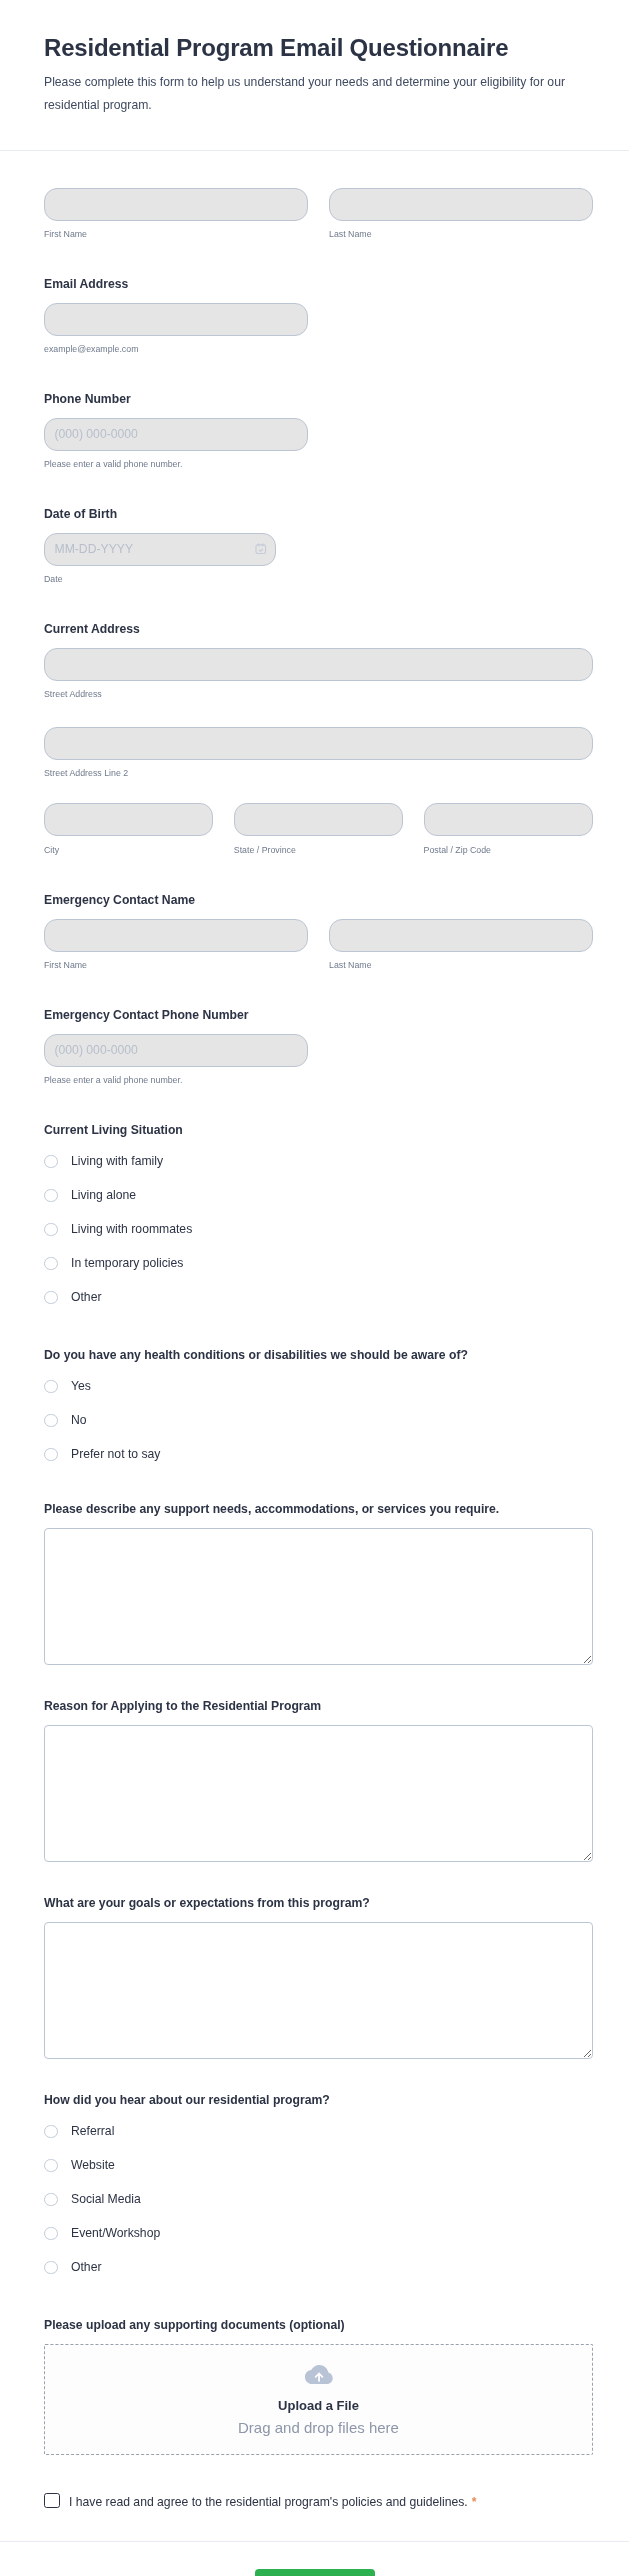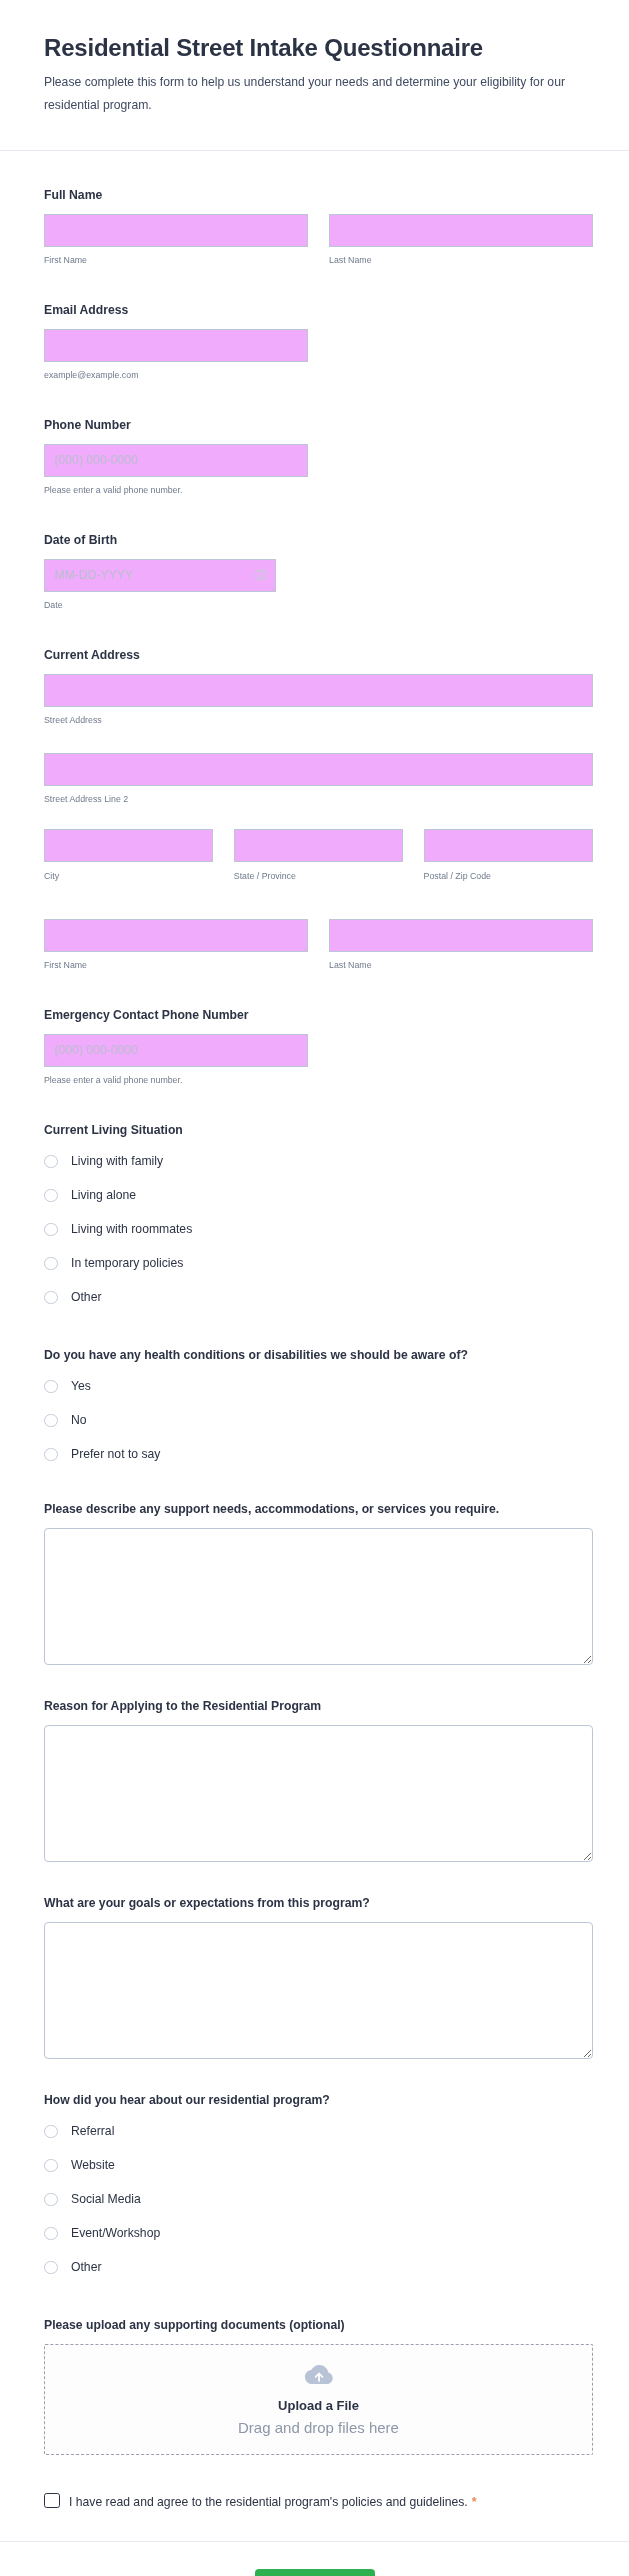--- a/index.html
+++ b/index.html
@@ -13,22 +13,22 @@
   hr.divider { border:none; border-top:0.7px solid #e7eaf0; margin:33px 0 0; width:100%; }
   hr.divider.bottom { margin-top:29px; }
 
   .field { margin-top:37px; }
   .field.mt50 { margin-top:34px; }
   .label { font-size:12.2px; line-height:15px; font-weight:600; color:#2c3345; margin:0 0 11px; }
 
   .row-two { display:grid; grid-template-columns:1fr 1fr; column-gap:21px; }
   .row-three { display:grid; grid-template-columns:1fr 1fr 1fr; column-gap:20.3px; }
 
-  .input { width:100%; height:33px; border:0.7px solid #bcc5d3; border-radius:0; padding:0 9.5px;
-           font-family:"Liberation Sans", sans-serif; font-size:12.2px; color:#2c3345; box-sizing:border-box; background:#f0abfc; outline:none; }
+  .input { width:100%; height:33px; border:0.7px solid #bcc5d3; border-radius:13px; padding:0 9.5px;
+           font-family:"Liberation Sans", sans-serif; font-size:12.2px; color:#2c3345; box-sizing:border-box; background:#e5e5e5; outline:none; }
   .input::placeholder { color:#b7bfcc; opacity:1; }
   .w-half { width:264px; }
   .sublabel { margin-top:8.1px; font-size:8.8px; line-height:11px; color:#6f7a8c; }
 
   .input-wrap { position:relative; width:232px; }
   .input-wrap .input { width:100%; padding-right:30px; }
   .cal-icon { position:absolute; right:8.8px; top:9.5px; width:13.5px; height:13.5px; pointer-events:none; }
 
   textarea.ta { display:block; width:100%; height:137px; border:0.7px solid #bcc5d3; border-radius:4.1px; box-sizing:border-box;
                 font-family:"Liberation Sans", sans-serif; font-size:12.2px; color:#2c3345; padding:6.8px 9.5px; resize:vertical; outline:none; }
@@ -51,30 +51,29 @@
   .footer { padding-bottom:35px; }
   button.submit { display:block; margin:27px auto 0; width:120px; height:38px; background:#2db050; border:none; border-radius:4.1px;
                   color:#ffffff; font-family:"Liberation Sans", sans-serif; font-size:12.2px; font-weight:700; cursor:pointer; }
 </style>
 </head>
 <body>
 
 <div class="page">
 
   <header class="content">
-    <h1 class="title">Residential Street Intake Questionnaire</h1>
+    <h1 class="title">Residential Program Email Questionnaire</h1>
     <p class="subtitle">Please complete this form to help us understand your needs and determine your eligibility for our residential program.</p>
   </header>
 
   <hr class="divider">
 
   <main class="content">
 
     <div class="field">
-      <div class="label">Full Name</div>
       <div class="row-two">
         <div>
           <input type="text" class="input" style="">
           <div class="sublabel">First Name</div>
         </div>
         <div>
           <input type="text" class="input" style="">
           <div class="sublabel">Last Name</div>
         </div>
       </div>
@@ -123,20 +122,21 @@
           <div class="sublabel">State / Province</div>
         </div>
         <div>
           <input type="text" class="input" style="">
           <div class="sublabel">Postal / Zip Code</div>
         </div>
       </div>
     </div>
 
     <div class="field">
+      <div class="label">Emergency Contact Name</div>
       <div class="row-two">
         <div>
           <input type="text" class="input" style="">
           <div class="sublabel">First Name</div>
         </div>
         <div>
           <input type="text" class="input" style="">
           <div class="sublabel">Last Name</div>
         </div>
       </div>

